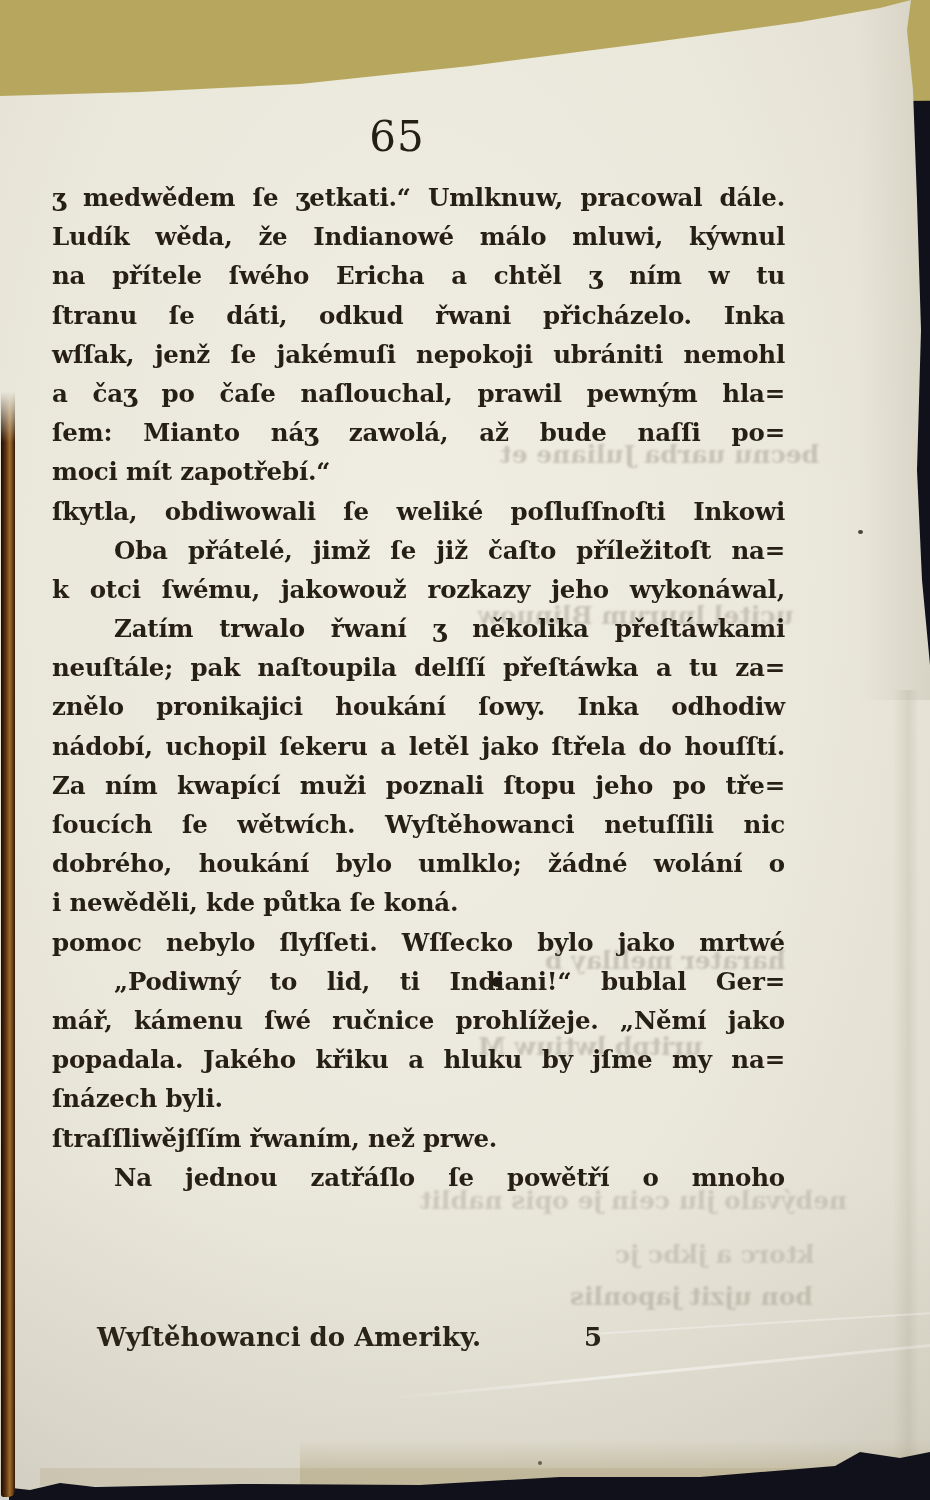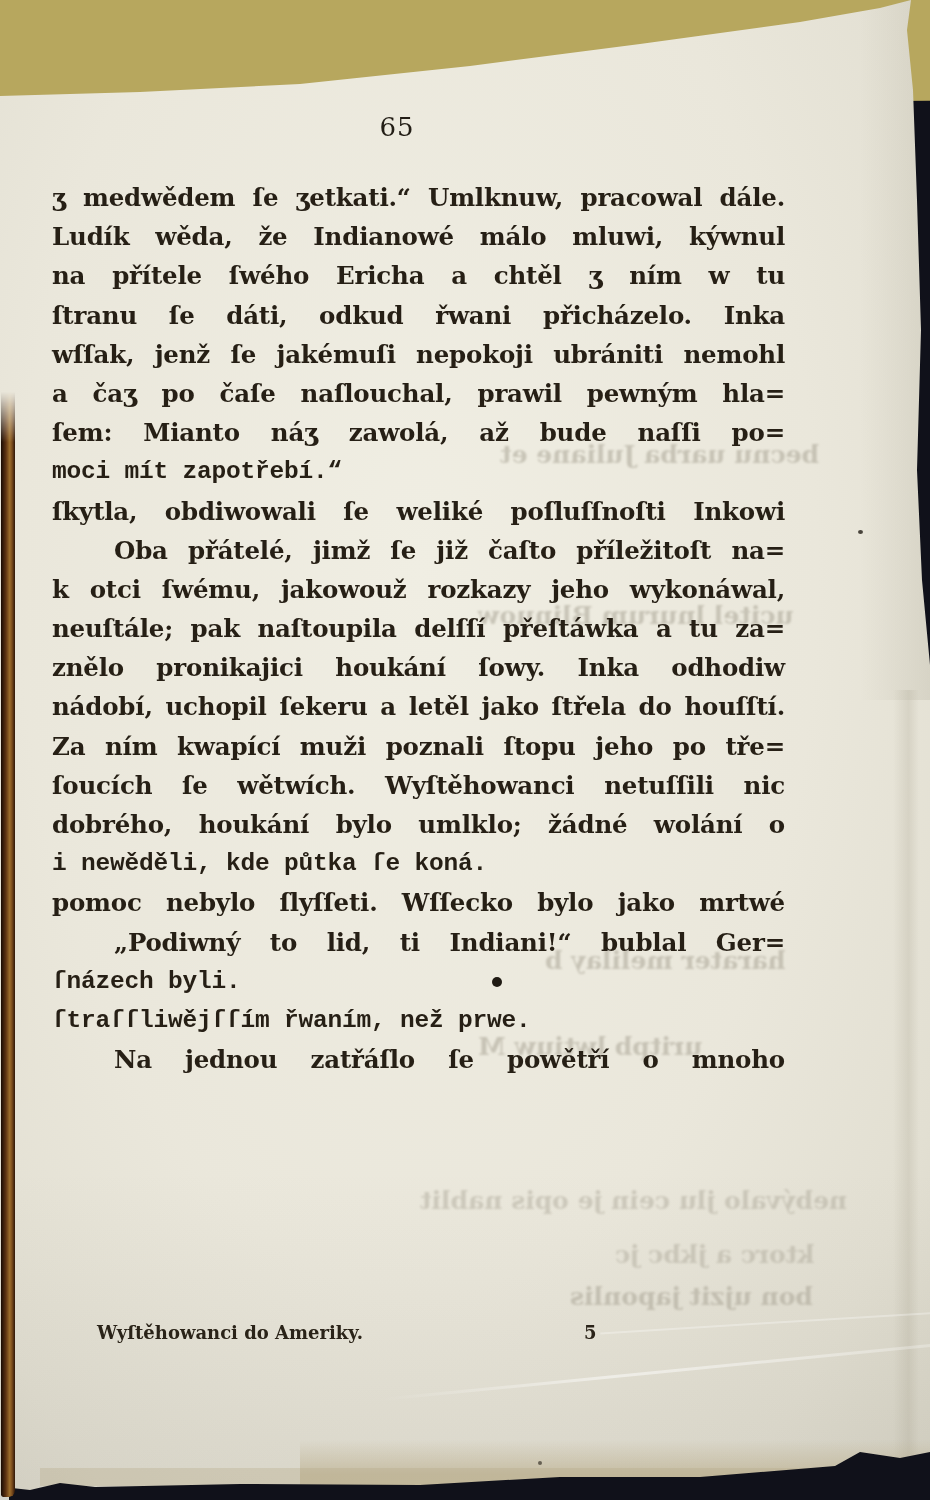--- a/index.html
+++ b/index.html
@@ -47,29 +47,29 @@
   .bottom-tan2{position:absolute;left:40px;top:1468px;width:890px;height:18px;
     background:rgba(180,168,134,.32);}
   .crease1{position:absolute;left:380px;top:1398px;width:580px;height:3px;
     background:linear-gradient(to right,rgba(255,255,255,0),rgba(255,255,255,.5) 40%,rgba(255,255,255,.25));
     transform:rotate(-5.6deg);transform-origin:left bottom;}
   .crease2{position:absolute;left:600px;top:1322px;width:340px;height:2px;
     background:rgba(255,255,255,.3);transform:rotate(-3.5deg);}
 
   
   .pagenum{position:absolute;left:52px;top:112px;width:690px;text-align:center;
-    font-size:26px;color:#231e16;letter-spacing:1px;}
+    font-size:42px;color:#231e16;letter-spacing:1px;}
   .textblock{position:absolute;left:52px;top:178px;width:733px;color:#261f15;
     font-size:24.5px;font-weight:700;letter-spacing:-.2px;}
   .tl{height:39.2px;line-height:39.2px;text-align:justify;text-align-last:justify;
       white-space:normal;overflow:visible;}
   .tl.ind{text-indent:62px;}
-  .tl.last{text-align-last:left;font-family:Liberation Mono, monospace;}
+  .tl.last{text-align-last:left;}
   .footer{position:absolute;left:52px;top:1322px;width:733px;height:36px;
-    font-size:18px;font-weight:700;color:#2a2318;}
+    font-size:26px;font-weight:700;color:#2a2318;}
   .footer .ftitle{position:absolute;left:45px;top:0;}
   .footer .fsig{position:absolute;left:532px;top:0;}
 
   
   .ghost{position:absolute;font-weight:700;font-size:25px;color:#a9a495;
     opacity:.55;filter:blur(1.2px);transform:scaleX(-1);white-space:nowrap;}
   .g0{left:500px;top:440px;}
   .g1{left:478px;top:601px;}
   .g2{left:545px;top:946px;}
   .g3{left:478px;top:1032px;}
@@ -112,29 +112,32 @@
     <div class="tl">Ludík wěda, že Indianowé málo mluwi, kýwnul</div>
     <div class="tl">na přítele ſwého Ericha a chtěl ʒ ním w tu</div>
     <div class="tl">ſtranu ſe dáti, odkud řwani přicházelo. Inka</div>
     <div class="tl">wſſak, jenž ſe jakémuſi nepokoji ubrániti nemohl</div>
     <div class="tl">a čaʒ po čaſe naſlouchal, prawil pewným hla=</div>
     <div class="tl">ſem: Mianto náʒ zawolá, až bude naſſi po=</div>
     <div class="tl last">moci mít zapotřebí.“</div>
     <div class="tl">ſkytla, obdiwowali ſe weliké poſluſſnoſti Inkowi</div>
     <div class="tl ind">Oba přátelé, jimž ſe již čaſto příležitoſt na=</div>
     <div class="tl">k otci ſwému, jakowouž rozkazy jeho wykonáwal,</div>
+    <div class="tl ind">Zatím trwalo řwaní ʒ několika přeſtáwkami</div>
     <div class="tl">neuſtále; pak naſtoupila delſſí přeſtáwka a tu za=</div>
     <div class="tl">znělo pronikajici houkání ſowy. Inka odhodiw</div>
     <div class="tl">nádobí, uchopil ſekeru a letěl jako ſtřela do houſſtí.</div>
     <div class="tl">Za ním kwapící muži poznali ſtopu jeho po tře=</div>
     <div class="tl">ſoucích ſe wětwích. Wyſtěhowanci netuſſili nic</div>
     <div class="tl">dobrého, houkání bylo umlklo; žádné wolání o</div>
     <div class="tl last">i newěděli, kde půtka ſe koná.</div>
     <div class="tl">pomoc nebylo ſlyſſeti. Wſſecko bylo jako mrtwé</div>
     <div class="tl ind">„Podiwný to lid, ti Indiani!“ bublal Ger=</div>
+    <div class="tl">mář, kámenu ſwé ručnice prohlížeje. „Němí jako</div>
+    <div class="tl">popadala. Jakého křiku a hluku by jſme my na=</div>
     <div class="tl last">ſnázech byli.</div>
     <div class="tl last">ſtraſſliwějſſím řwaním, než prwe.</div>
     <div class="tl ind">Na jednou zatřáſlo ſe powětří o mnoho</div>
   </div>
 
   <div class="footer">
     <span class="ftitle">Wyſtěhowanci do Ameriky.</span>
     <span class="fsig">5</span>
   </div>
 

